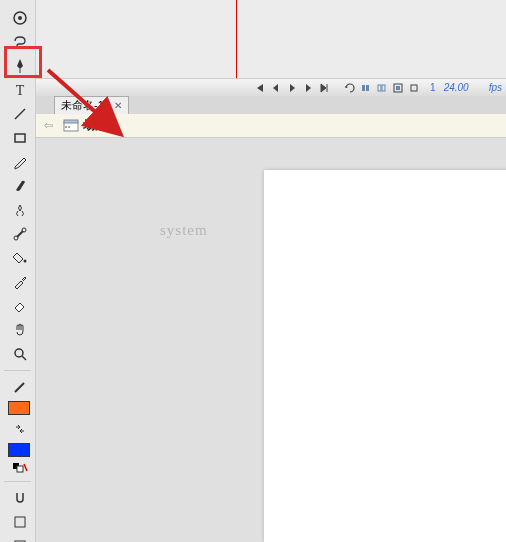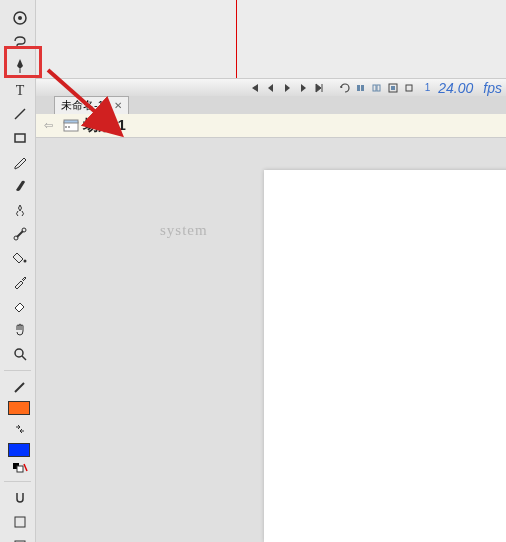--- a/index.html
+++ b/index.html
@@ -17,30 +17,30 @@
     .swatch-blue { background: #0033ff; }
     
     .main-area { position: absolute; left: 36px; top: 0; right: 0; bottom: 0; }
     .timeline-area { height: 96px; background: #f0f0f0; border-bottom: 1px solid #bbb; position: relative; }
     .timeline-top { height: 78px; background: #ececec; position: relative; }
     .playhead-line { position: absolute; left: 200px; top: 0; width: 1px; height: 78px; background: #d00; }
     .timeline-controls { height: 18px; background: linear-gradient(#f6f6f6, #dcdcdc); border-top: 1px solid #ccc; display: flex; align-items: center; padding: 0 4px; justify-content: flex-end; }
     .tl-icon { width: 14px; height: 14px; margin: 0 1px; display: inline-flex; align-items: center; justify-content: center; }
     .tl-icon svg { width: 12px; height: 12px; }
     .frame-num { color: #3a6fcc; font-size: 10px; margin: 0 8px; }
-    .fps-label { color: #3a6fcc; font-size: 14px; font-style: italic; }
+    .fps-label { color: #3a6fcc; font-size: 10px; font-style: italic; }
     
     .tab-bar { height: 18px; background: #d8d8d8; display: flex; align-items: flex-end; padding-left: 18px; }
     .tab { background: #efefef; border: 1px solid #aaa; border-bottom: none; padding: 1px 6px; font-size: 11px; display: flex; align-items: center; }
     .tab-close { margin-left: 6px; font-size: 10px; color: #666; cursor: pointer; }
     
     .scene-bar { height: 24px; background: #f7f5e8; border-bottom: 1px solid #ccc; display: flex; align-items: center; padding-left: 8px; }
     .back-arrow { margin-right: 10px; color: #999; }
     .scene-icon { width: 16px; height: 14px; margin-right: 4px; }
-    .scene-label { font-size: 15px; color: #222; font-weight: bold; }
+    .scene-label { font-size: 12px; color: #222; font-weight: bold; }
     
     .canvas-area { position: absolute; top: 138px; left: 0; right: 0; bottom: 0; background: #e0e0e0; }
     .canvas { position: absolute; left: 228px; top: 32px; width: 260px; height: 372px; background: #fff; box-shadow: 0 0 4px rgba(0,0,0,0.2); }
     
     .watermark { position: absolute; left: 160px; top: 230px; color: rgba(130,130,130,0.45); font-family: Georgia, serif; pointer-events: none; z-index: 5; }
     .watermark .big { font-size: 48px; font-style: italic; font-weight: bold; }
     .watermark .sub { font-size: 15px; letter-spacing: 1px; margin-top: -8px; }
     
     .divider-h { height: 1px; background: #ccc; margin: 4px 4px; }
   </style>
@@ -238,21 +238,21 @@
             <rect x="4" y="4" width="4" height="4" fill="#68a"></rect>
           </svg>
         </span>
       <span class="tl-icon">
           <svg viewBox="0 0 12 12">
             <rect x="3" y="3" width="6" height="6" fill="none" stroke="#444"></rect>
           </svg>
         </span>
       <span class="frame-num">1</span>
       <span class="fps-label">24.00</span>
-      <span class="fps-label" style="margin-left:10px;">fps</span>
+      <span class="fps-label" style="margin-left:20px;">fps</span>
     </div>
   </div>
 
   <div class="tab-bar">
     <div class="tab">
       <span>未命名-1*</span>
       <span class="tab-close">✕</span>
     </div>
   </div>
 

